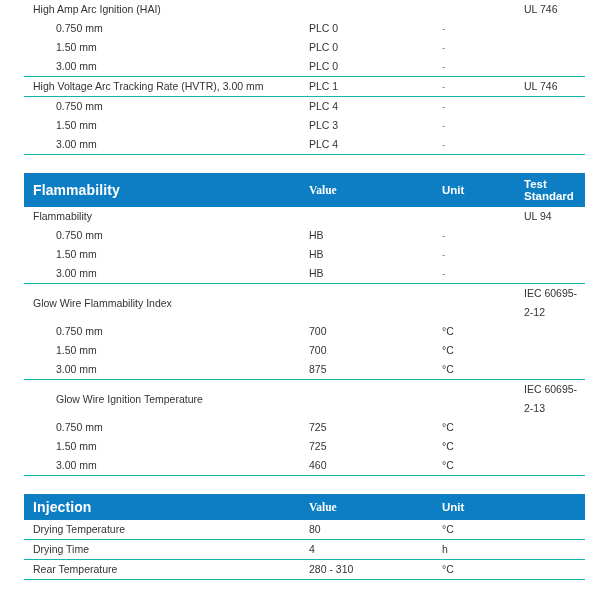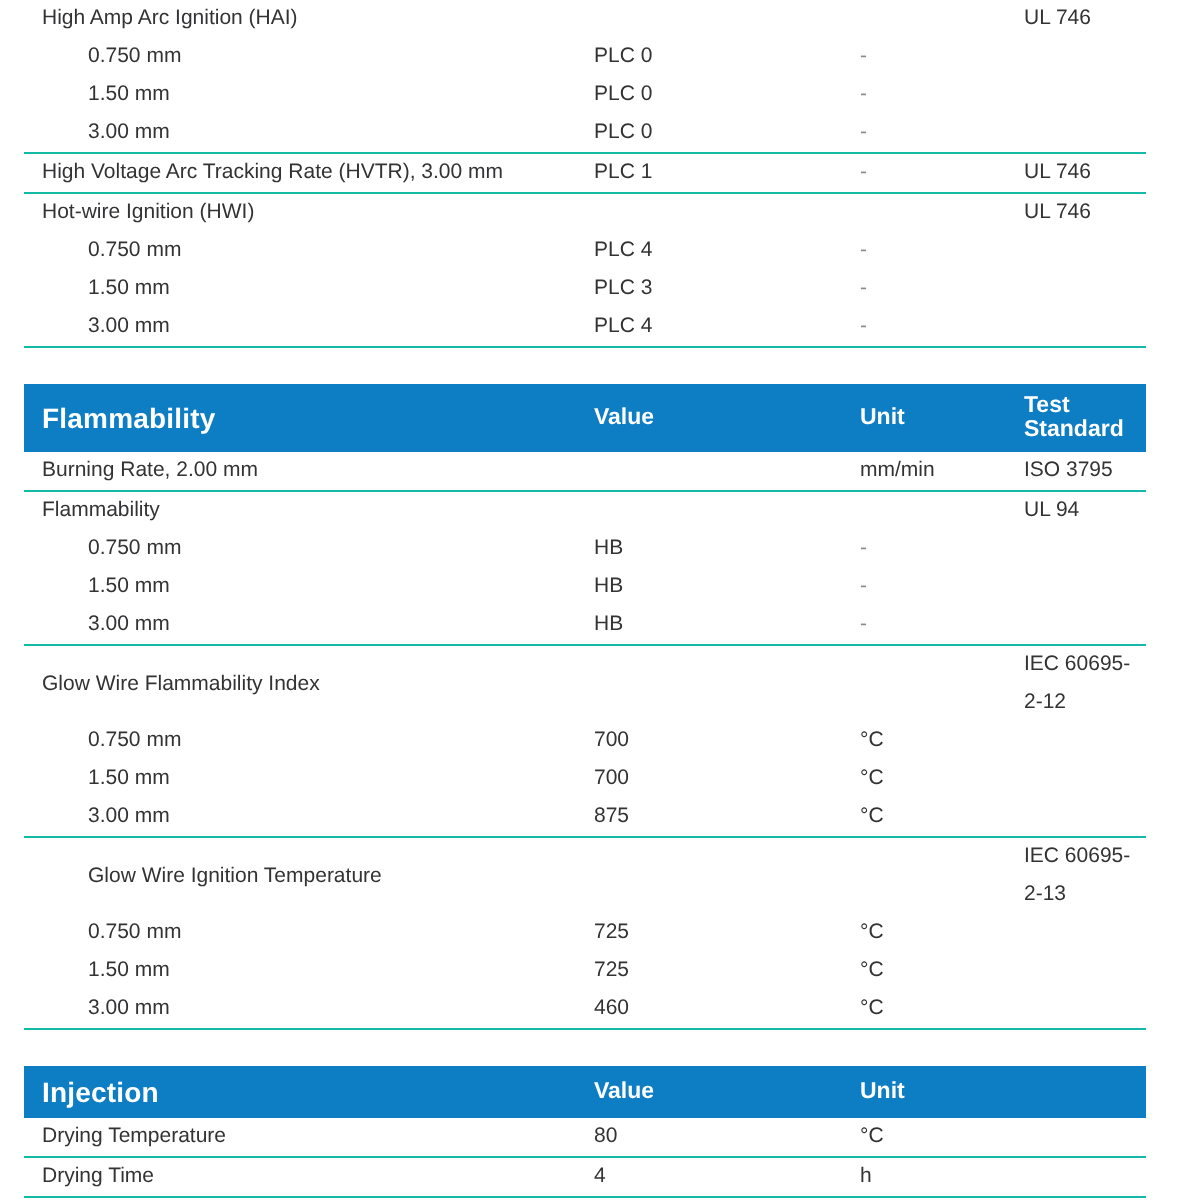--- a/index.html
+++ b/index.html
@@ -12,21 +12,21 @@
     height: 600px;
     font-family: "Liberation Sans", sans-serif;
     color: #231f20;
     overflow: hidden;
   }
   .sheet {
     position: relative;
     width: 600px;
     height: 464px;
     box-sizing: border-box;
-    padding: 0 12px;
+    padding: 0 24px;
   }
 
   
   table.spec {
     width: 561px;
     border-collapse: collapse;
     table-layout: fixed;
   }
   table.spec col.c-prop  { width: 263px; }
   table.spec col.c-val   { width: 143px; }
@@ -47,21 +47,21 @@
     padding: 5px 0 5px 0;
     height: 12px;
     vertical-align: middle;
     border: none;
   }
   thead.band th.h-title {
     font-size: 14px;
     padding-left: 9px;
     letter-spacing: 0.1px;
   }
-  thead.band th.h-val   { padding-left: 22px; }
+  thead.band th.h-val   { padding-left: 22px; font-family: Liberation Serif, serif; }
   thead.band th.h-unit  { padding-left: 12px; }
   thead.band th.h-std   { padding-left: 12px; }
 
   
   tbody tr td {
     font-size: 10.5px;
     padding: 0;
     height: 19px;
     vertical-align: middle;
     line-height: 19px;
@@ -120,26 +120,20 @@
       </tr>
 
       <tr class="sep">
         <td class="prop">High Voltage Arc Tracking Rate (HVTR), 3.00 mm</td>
         <td class="val">PLC 1</td>
         <td class="unit dashmark">-</td>
         <td class="std">UL 746</td>
       </tr>
 
       <tr>
-        <td class="prop">Hot-wire Ignition (HWI)</td>
-        <td class="val"></td>
-        <td class="unit"></td>
-        <td class="std">UL 746</td>
-      </tr>
-      <tr>
         <td class="prop ind">0.750 mm</td>
         <td class="val">PLC 4</td>
         <td class="unit dashmark">-</td>
         <td class="std"></td>
       </tr>
       <tr>
         <td class="prop ind">1.50 mm</td>
         <td class="val">PLC 3</td>
         <td class="unit dashmark">-</td>
         <td class="std"></td>
@@ -165,26 +159,20 @@
     <thead class="band">
       <tr>
         <th class="h-title">Flammability</th>
         <th class="h-val">Value</th>
         <th class="h-unit">Unit</th>
         <th class="h-std">Test Standard</th>
       </tr>
     </thead>
     <tbody>
 
-      <tr class="sep">
-        <td class="prop">Burning Rate, 2.00 mm</td>
-        <td class="val"></td>
-        <td class="unit">mm/min</td>
-        <td class="std">ISO 3795</td>
-      </tr>
 
       <tr>
         <td class="prop">Flammability</td>
         <td class="val"></td>
         <td class="unit"></td>
         <td class="std">UL 94</td>
       </tr>
       <tr>
         <td class="prop ind">0.750 mm</td>
         <td class="val">HB</td>

